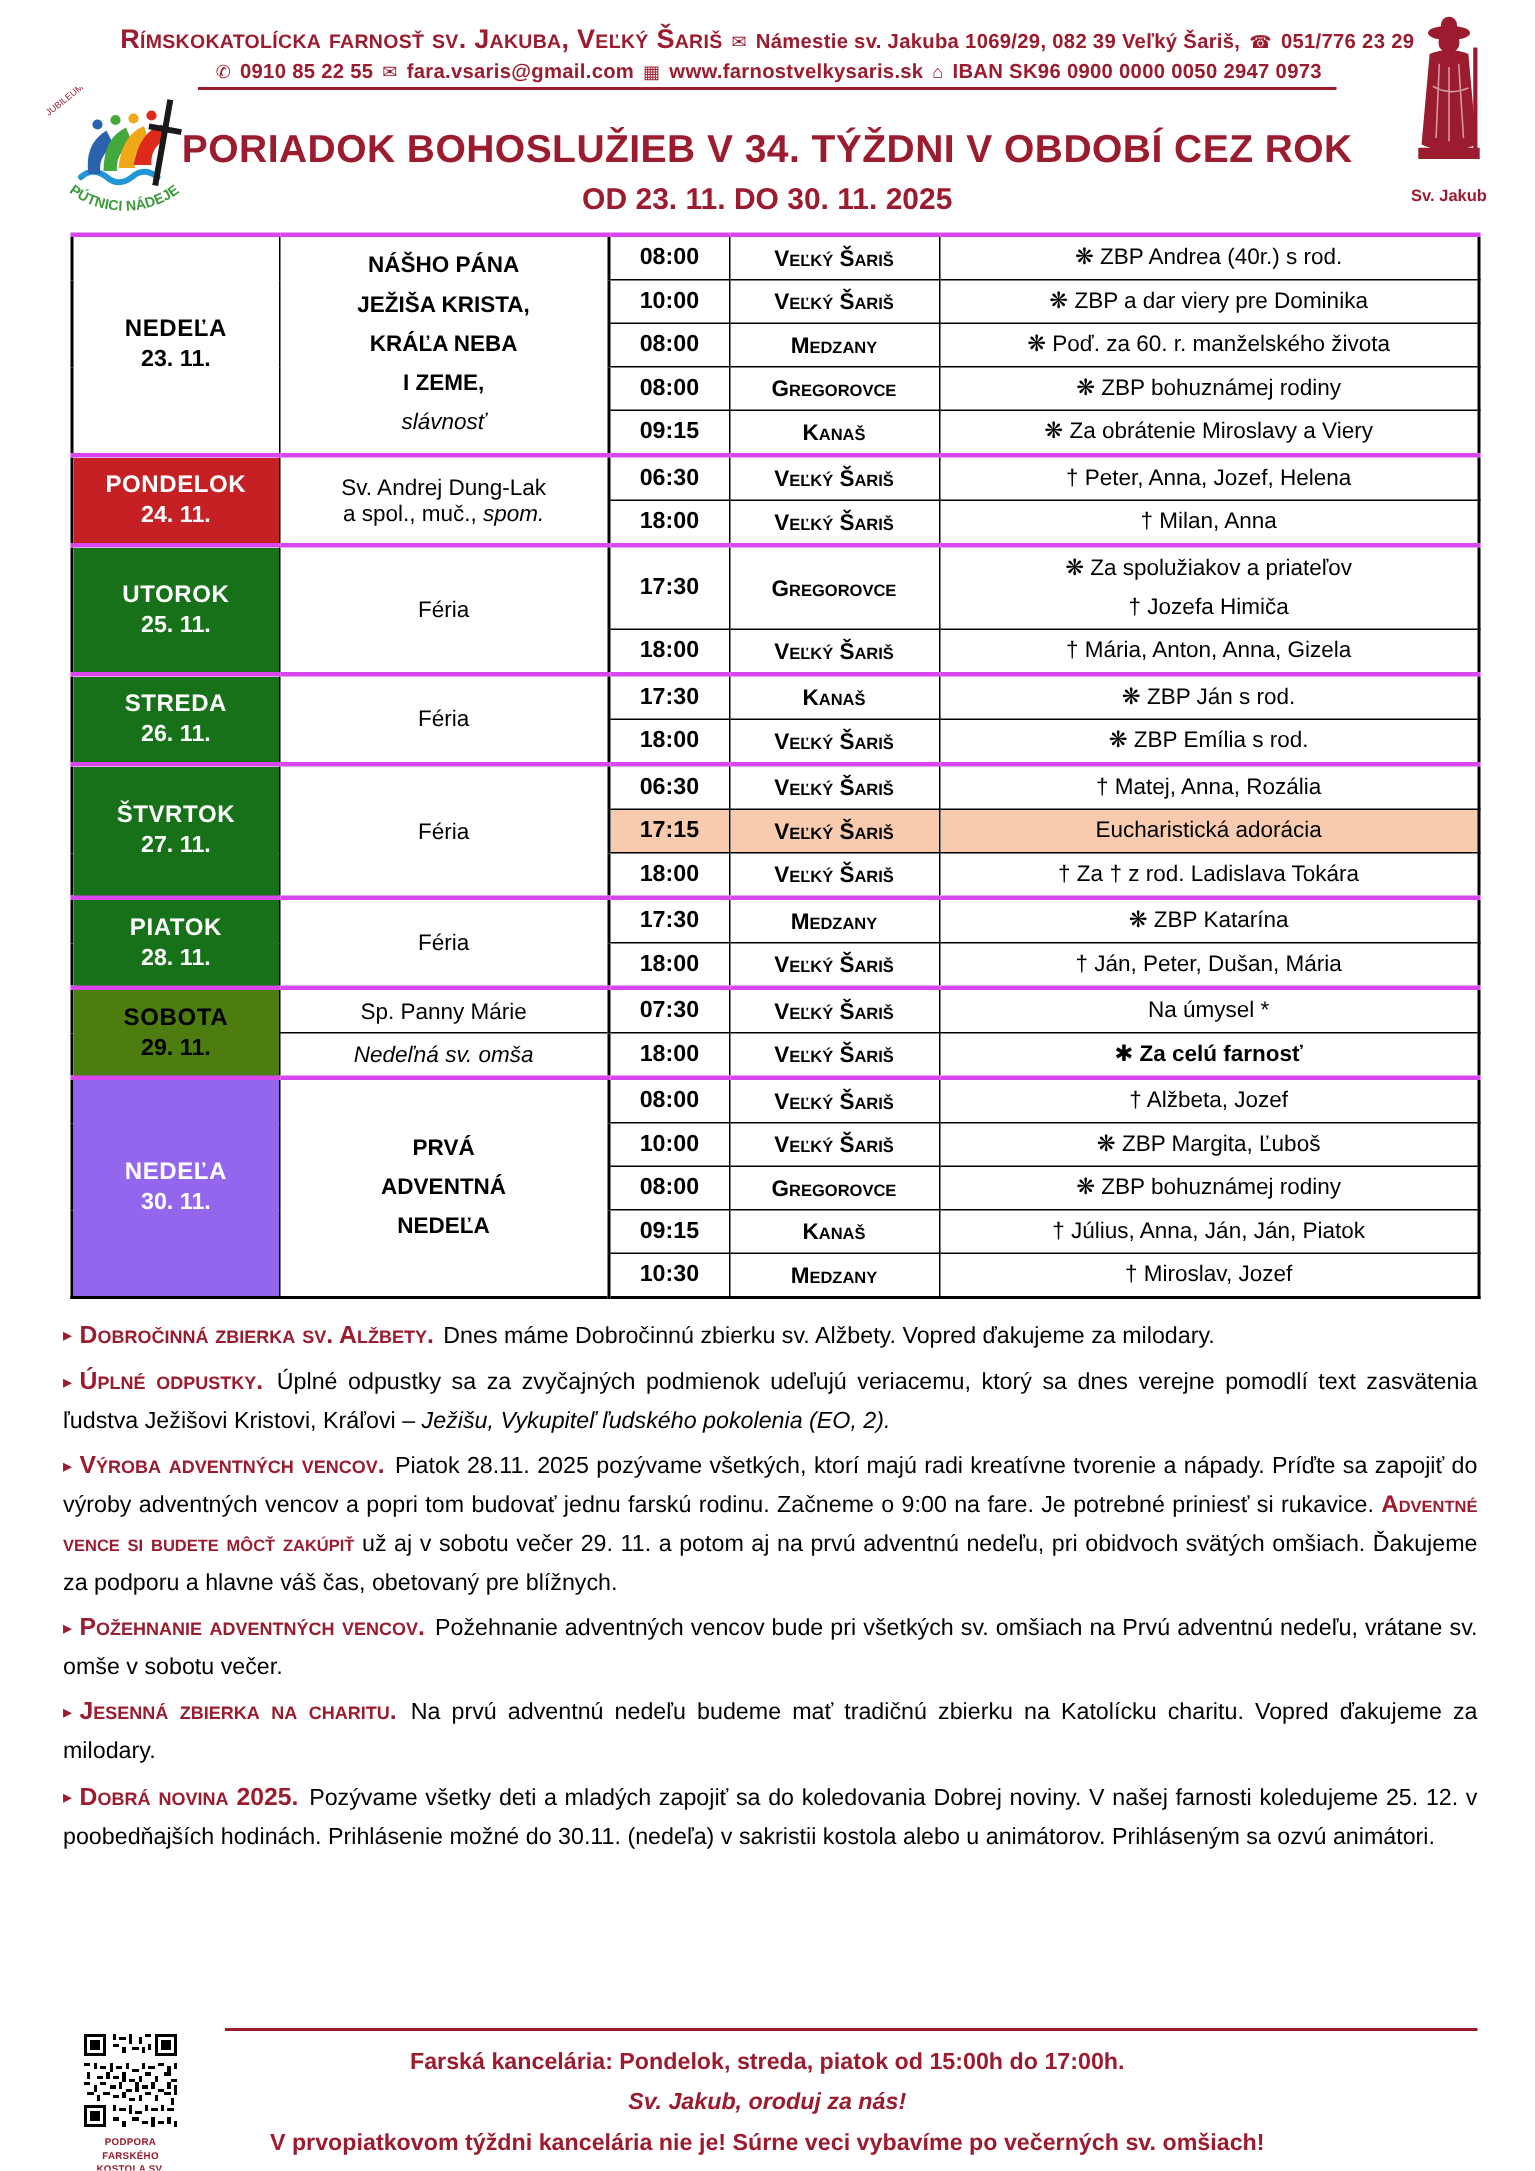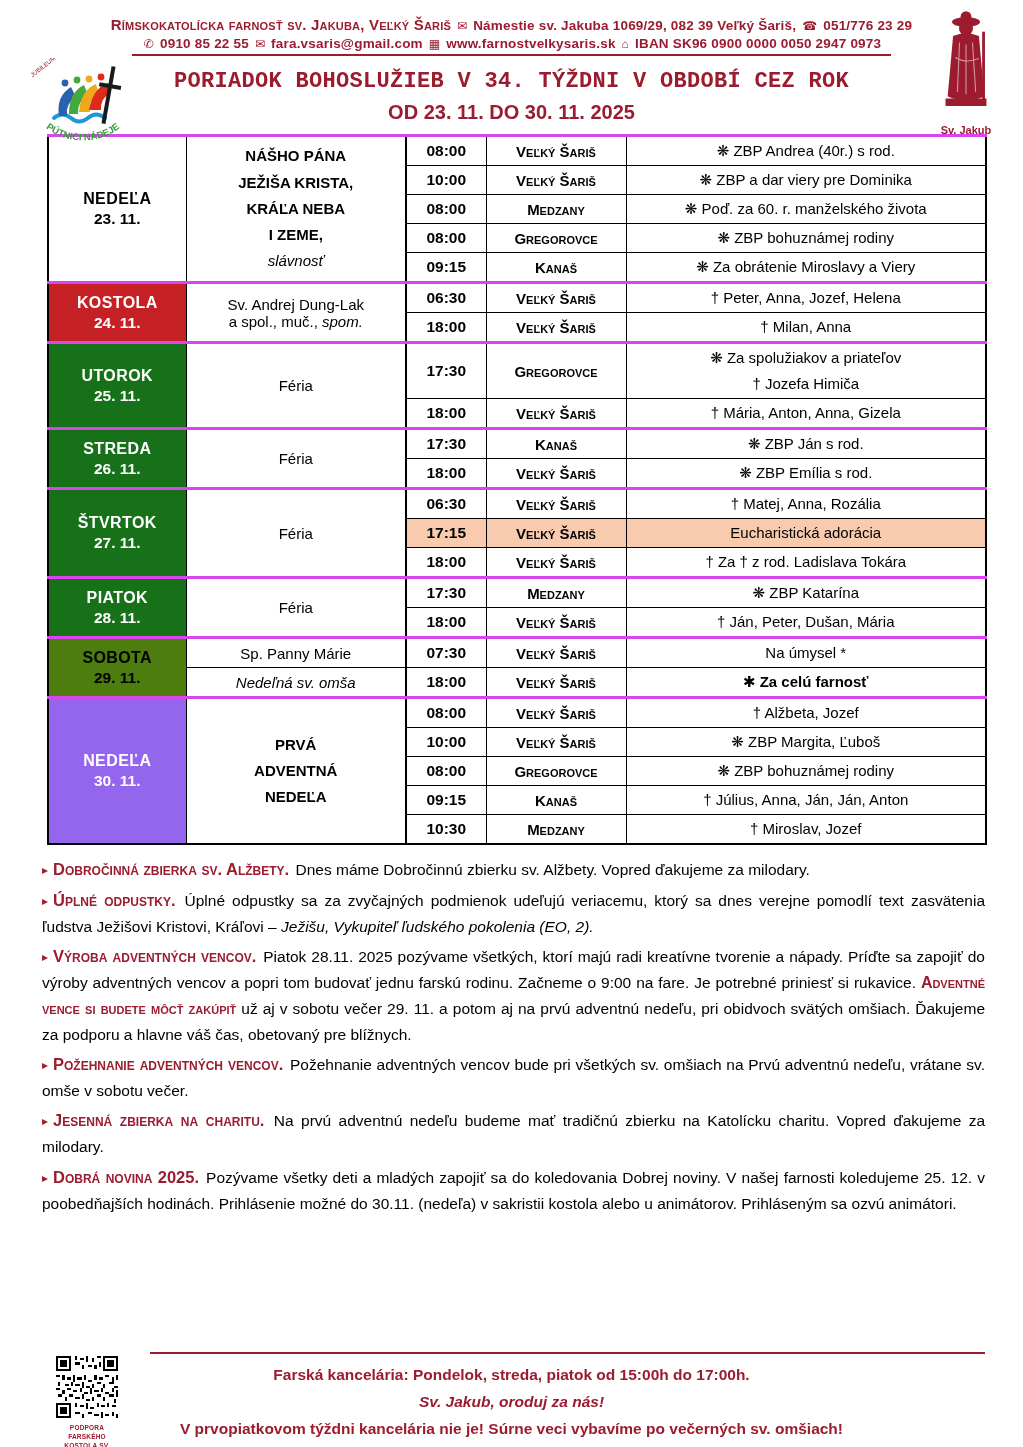--- a/index.html
+++ b/index.html
@@ -5,24 +5,24 @@
   * { margin:0; padding:0; box-sizing:border-box; }
   :root { --accent:#9b1b2f; }
   html,body { background:#fff; }
   body {
     width:1023px; height:1447px; position:relative; overflow:hidden;
     font-family:"Liberation Sans","DejaVu Sans",sans-serif; color:#000;
   }
   
   .header { text-align:center; padding-top:16px; position:relative; }
   .contact { color:var(--accent); font-weight:bold; font-size:13.5px; letter-spacing:.2px; }
-  .contact .sc { font-variant:small-caps; font-size:15px; }
+  .contact .sc { font-variant:small-caps; font-size:18px; }
   .contact-2 { display:inline-block; border-bottom:2.5px solid var(--accent); padding:0 10px 3px 10px; margin-top:3px; }
   .icon-glyph { font-size:12px; margin:0 2px; }
-  .title1 { color:var(--accent); font-weight:bold; font-size:22px; margin-top:13px; letter-spacing:.3px;font-family:Liberation Mono, monospace; }
+  .title1 { color:var(--accent); font-weight:bold; font-size:26px; margin-top:24px; letter-spacing:.3px; }
   .title2 { color:var(--accent); font-weight:bold; font-size:20px; margin-top:7px; }
   .logo-left { position:absolute; left:26px; top:58px; width:116px; height:88px; }
   .statue { position:absolute; right:16px; top:8px; width:82px; text-align:center; }
   .statue-caption { color:var(--accent); font-size:11px; font-weight:bold; margin-top:0; }
   
   table.schedule { border-collapse:collapse; margin:10px 38px 0 47px; table-layout:fixed; width:938px; border:2.5px solid #000; }
   .schedule td { border:1.5px solid #000; height:29px; padding:1px 4px; text-align:center; vertical-align:middle; font-size:15px; overflow:hidden; }
   .schedule tr.day-start td { border-top:3px solid #d946ef; }
   .schedule td.c-time { border-left:2.5px solid #000; font-weight:bold; font-size:15.5px; }
   .c-day .day-name { font-weight:bold; font-size:16px; letter-spacing:.4px; }
@@ -172,21 +172,21 @@
       </tr>
       <tr>
         <td class="c-time">09:15</td>
         <td class="c-place">Kanaš</td>
         <td class="c-int">
           <div>❋ Za obrátenie Miroslavy a Viery</div>
         </td>
       </tr>
       <tr class="day-start">
         <td class="c-day" rowspan="2" style="background: rgb(197, 33, 37); color: rgb(255, 255, 255);">
-          <div class="day-name">KOSTOLA</div>
+          <div class="day-name">PONDELOK</div>
           <div class="day-date">24. 11.</div>
         </td>
         <td class="c-feast" rowspan="2">
           <div><span class="seg-normal">Sv. Andrej Dung-Lak</span></div>
           <div><span class="seg-normal">a spol., muč., </span><span class="seg-italic">spom.</span></div>
         </td>
         <td class="c-time">06:30</td>
         <td class="c-place">Veľký Šariš</td>
         <td class="c-int">
           <div>† Peter, Anna, Jozef, Helena</div>
@@ -338,21 +338,21 @@
         <td class="c-time">08:00</td>
         <td class="c-place">Gregorovce</td>
         <td class="c-int">
           <div>❋ ZBP bohuznámej rodiny</div>
         </td>
       </tr>
       <tr>
         <td class="c-time">09:15</td>
         <td class="c-place">Kanaš</td>
         <td class="c-int">
-          <div>† Július, Anna, Ján, Ján, Anton</div>
+          <div>† Július, Anna, Ján, Ján, Piatok</div>
         </td>
       </tr>
       <tr>
         <td class="c-time">10:30</td>
         <td class="c-place">Medzany</td>
         <td class="c-int">
           <div>† Miroslav, Jozef</div>
         </td>
       </tr>
     </tbody>

